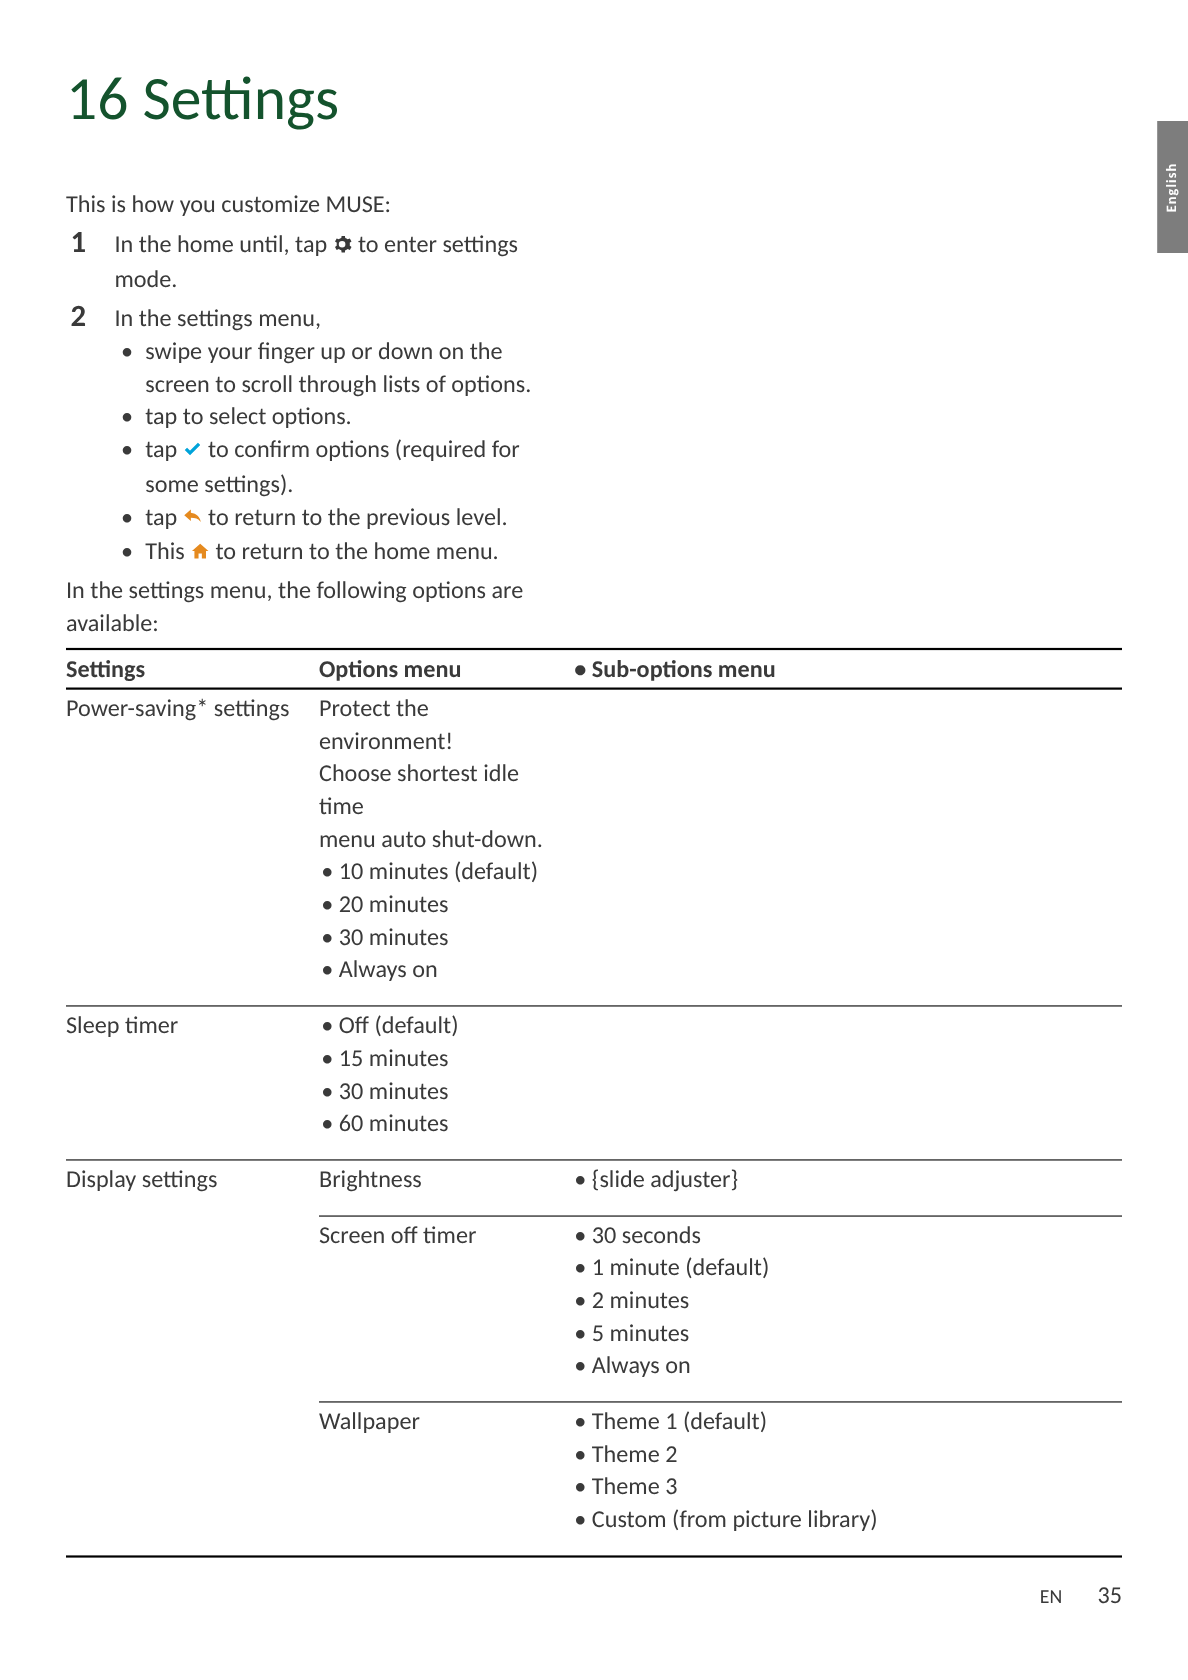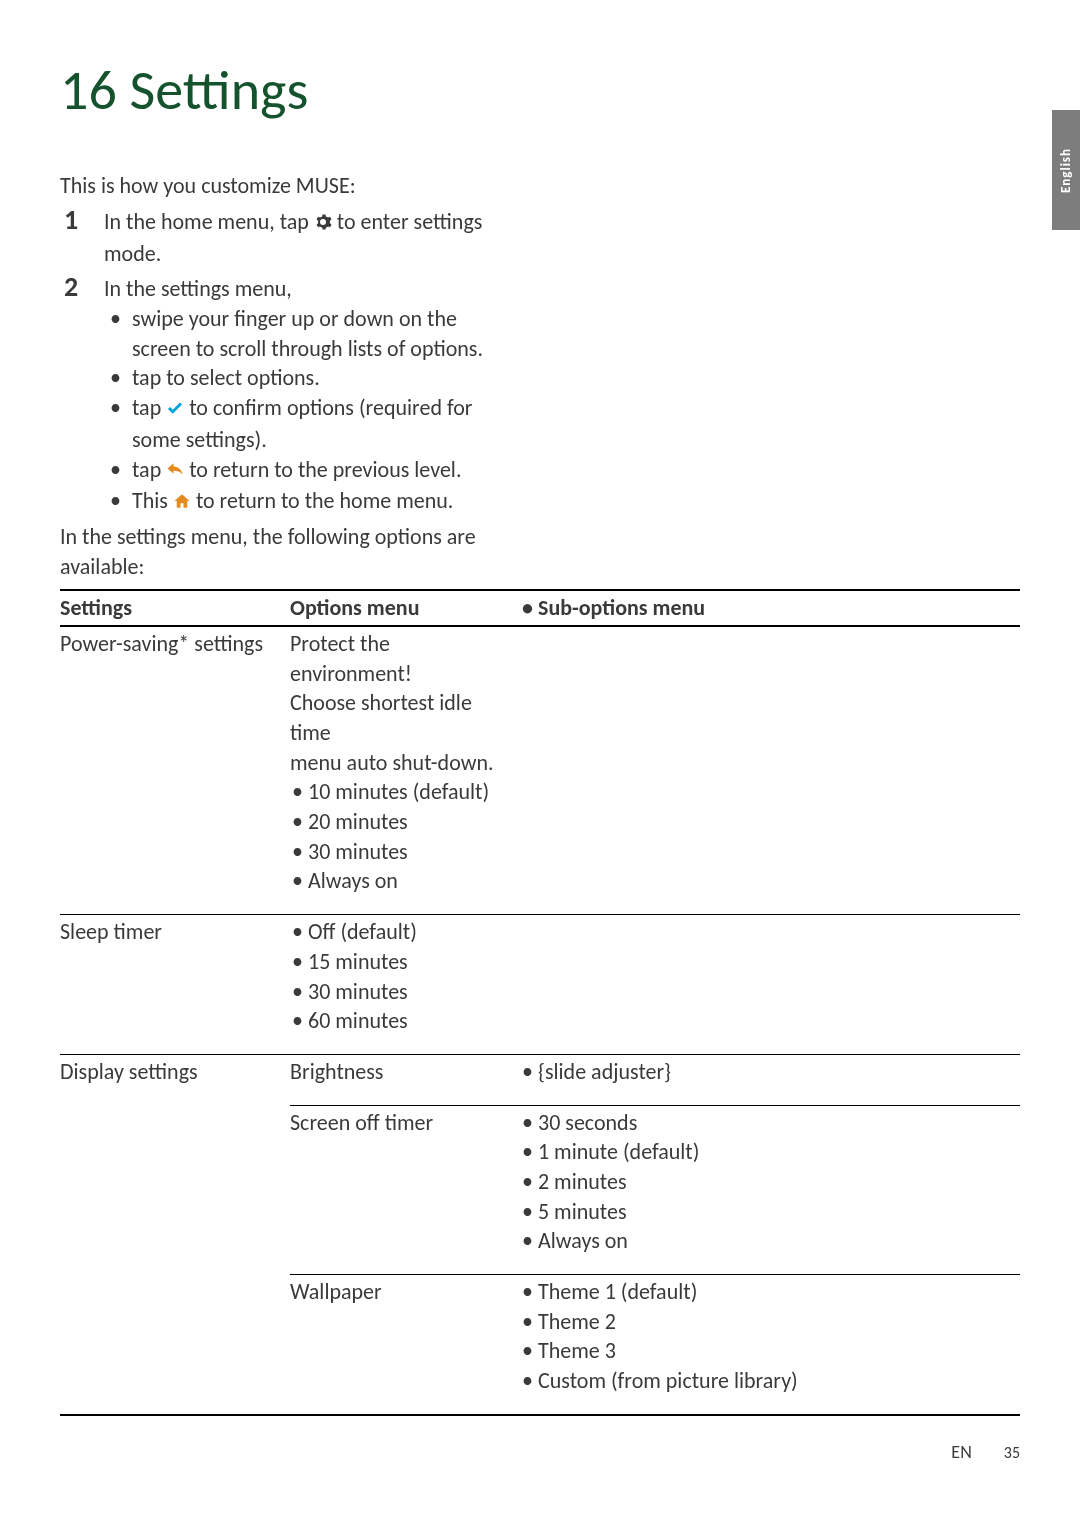--- a/index.html
+++ b/index.html
@@ -104,21 +104,21 @@
     .footer {
       position: absolute;
       bottom: 64px;
       right: 60px;
       font-size: 20px;
       display: flex;
       align-items: baseline;
       gap: 32px;
     }
     .footer .en { font-size: 18px; margin-top: 30px; }
-    .footer .pg { font-size: 16px; }
+    .footer .pg { font-size: 22px; }
     .side-tab {
       position: absolute;
       top: 110px;
       right: 0;
       width: 28px;
       height: 120px;
       background: #7d7d7d;
       display: flex;
       align-items: center;
       justify-content: center;
@@ -146,21 +146,21 @@
     <span>Settings</span>
   </h1>
 
   <p class="intro-text">This is how you customize MUSE:</p>
 
   <div class="steps">
 
     <div class="step">
       <div class="step-num">1</div>
       <div class="step-body">
-        <span>In the home menu, tap </span><span class="icon-inline icon-gear"><svg viewBox="0 0 24 24">
+        <span>In the home until, tap </span><span class="icon-inline icon-gear"><svg viewBox="0 0 24 24">
               <path fill="#3a3a3a" d="M12 8a4 4 0 1 0 0 8 4 4 0 0 0 0-8zm9.4 4c0 .6-.1 1.1-.2 1.7l2.2 1.7-2 3.5-2.6-1c-.9.7-1.9 1.2-3 1.5L15.4 22h-4l-.4-2.6c-1.1-.3-2.1-.8-3-1.5l-2.6 1-2-3.5 2.2-1.7c-.1-.6-.2-1.1-.2-1.7s.1-1.1.2-1.7L3.4 8.6l2-3.5 2.6 1c.9-.7 1.9-1.2 3-1.5L11.4 2h4l.4 2.6c1.1.3 2.1.8 3 1.5l2.6-1 2 3.5-2.2 1.7c.1.6.2 1.1.2 1.7z"></path>
             </svg></span><span> to enter settings mode.</span>
       </div>
     </div>
 
     <div class="step">
       <div class="step-num">2</div>
       <div class="step-body">
         <div>In the settings menu,</div>
         <div class="sub-bullets">

